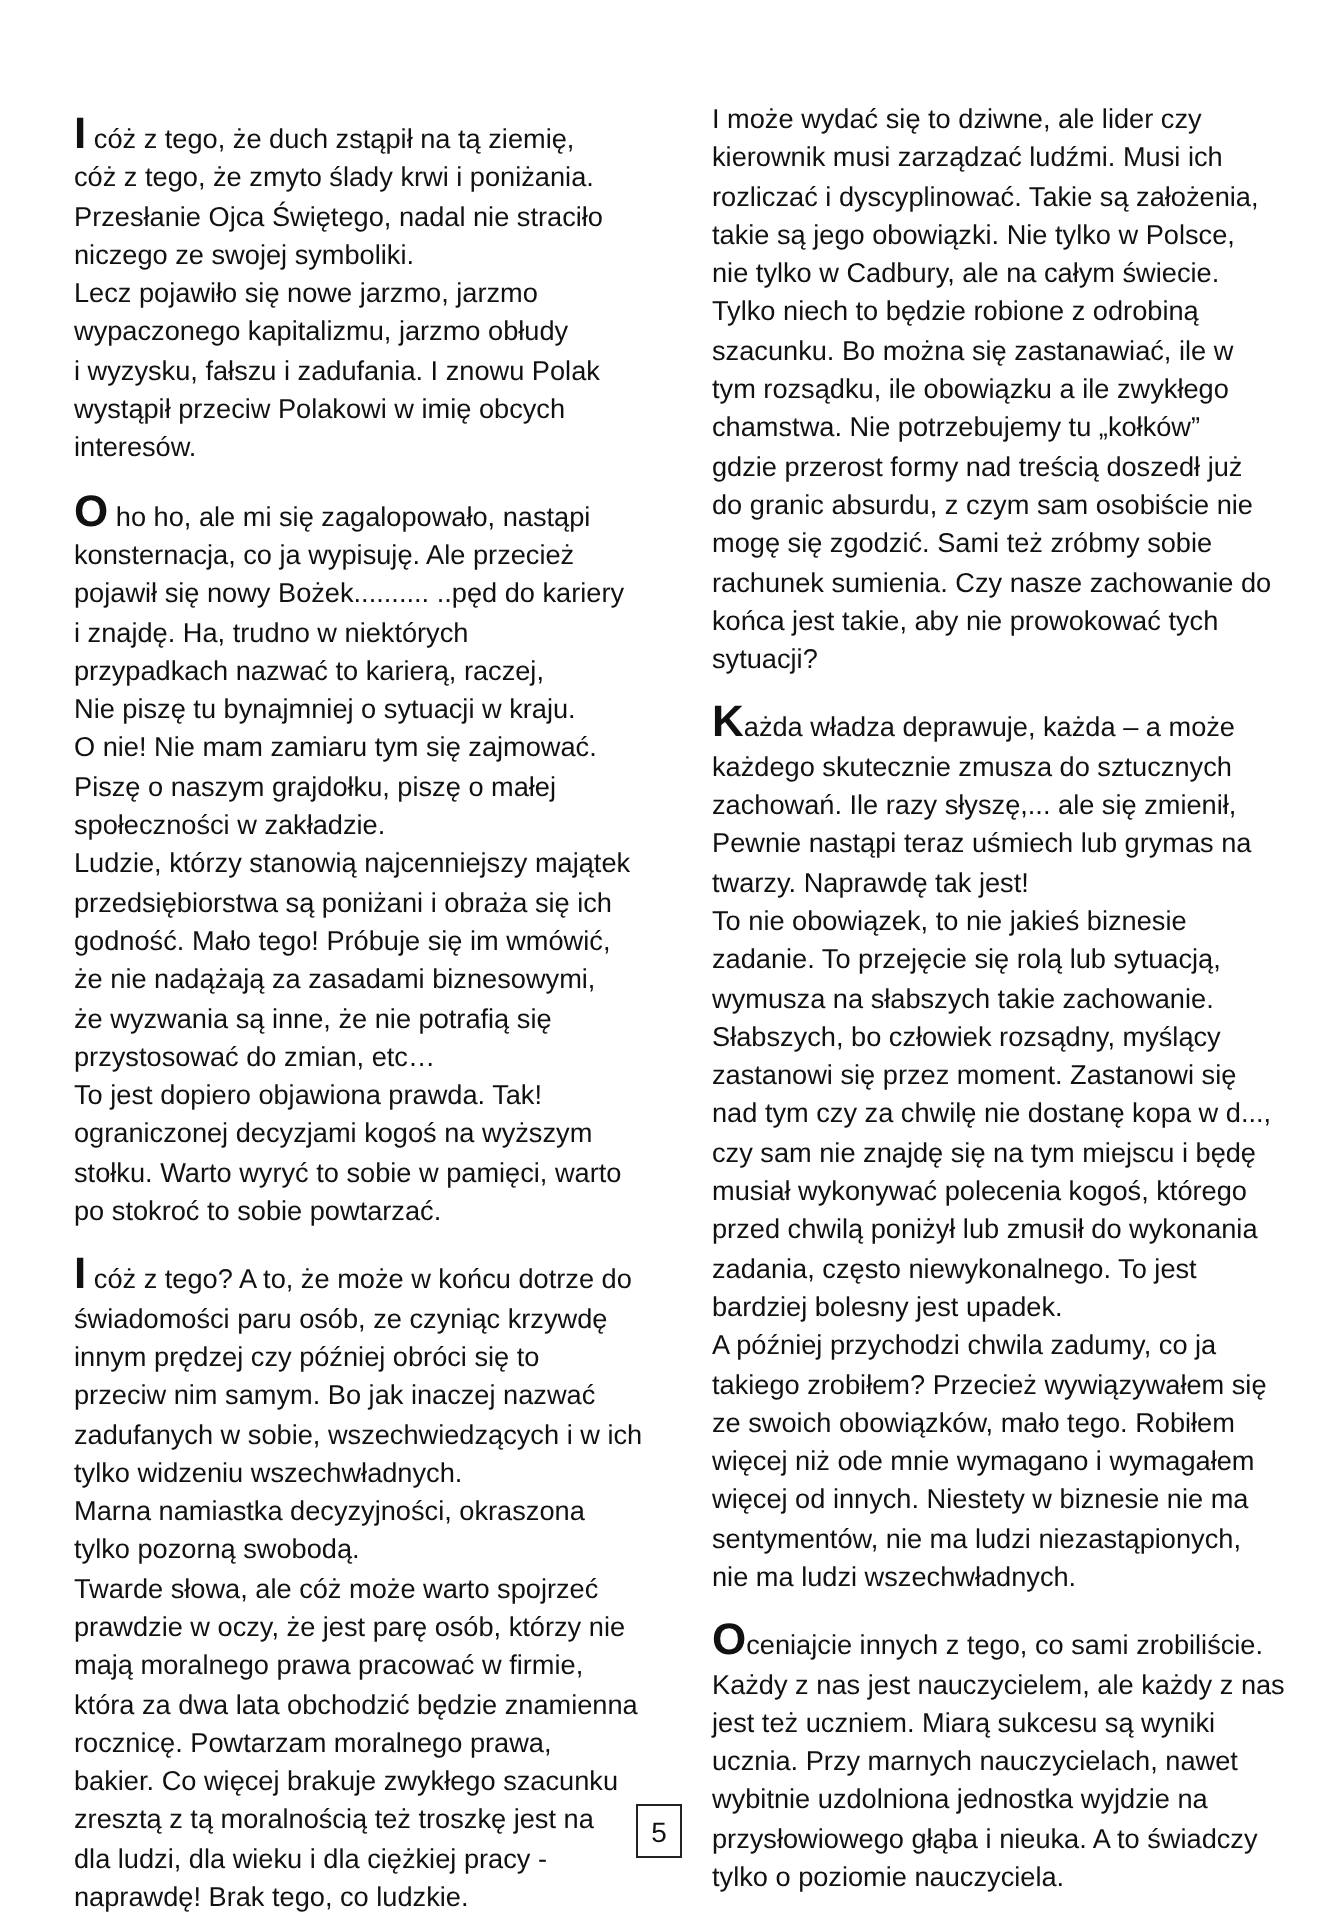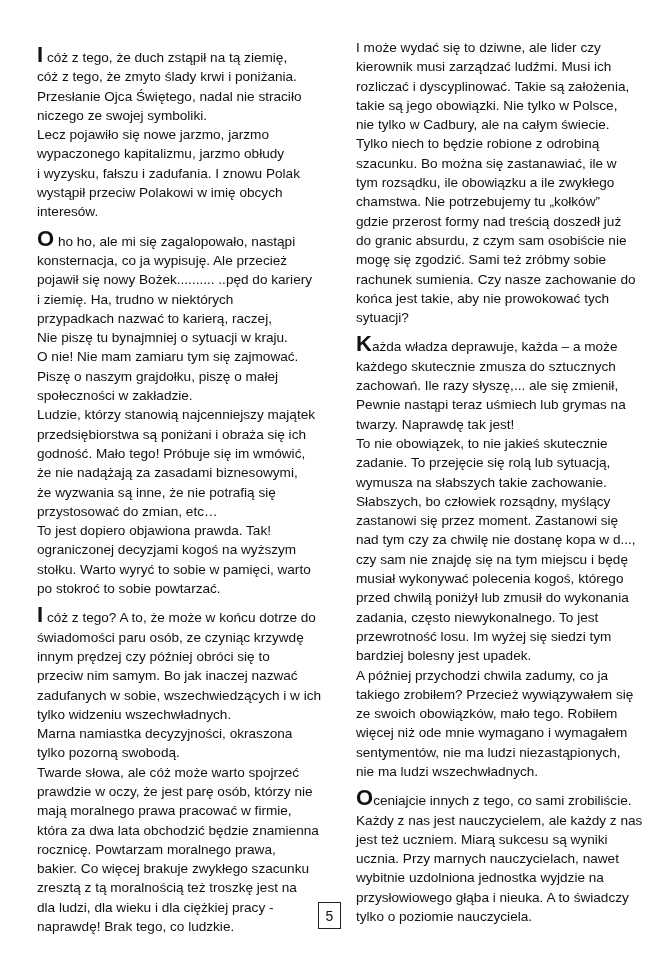--- a/index.html
+++ b/index.html
@@ -1,21 +1,21 @@
 <!DOCTYPE html>
 <html><head>
 <meta charset="utf-8">
 <style>
   html, body { margin: 0; padding: 0; background: #ffffff; }
   body { width: 670px; height: 956px; position: relative; overflow: hidden;
          font-family: "Liberation Sans", "DejaVu Sans", sans-serif; color: #111; }
   .col { position: absolute; top: 0; width: 310px; font-size: 13.6px; line-height: 19.3px; }
   .col-left { left: 37px; top: 45px; }
   .col-right { left: 356px; top: 38px; }
-  .para { margin: 0 0 7px 0; }
+  .para { margin: 12px 0 7px 0; }
   .line { display: block; white-space: nowrap; }
   .drop { font-weight: bold; font-size: 22px; line-height: 19px; }
   .page-number { position: absolute; left: 318px; top: 902px; width: 23px; height: 27px;
                  border: 1px solid #222; box-sizing: border-box; text-align: center;
                  font-size: 14px; line-height: 27px; }
 </style>
 </head>
 <body>
 
 <div class="col col-left" id="left-col">
@@ -27,21 +27,21 @@
       <span class="line">Lecz pojawiło się nowe jarzmo, jarzmo</span>
       <span class="line">wypaczonego kapitalizmu, jarzmo obłudy</span>
       <span class="line">i wyzysku, fałszu i zadufania. I znowu Polak</span>
       <span class="line">wystąpił przeciw Polakowi w imię obcych</span>
       <span class="line">interesów.</span>
     </div>
     <div class="para">
       <span class="line"><span class="drop">O</span><span> ho ho, ale mi się zagalopowało, nastąpi</span></span>
       <span class="line">konsternacja, co ja wypisuję. Ale przecież</span>
       <span class="line">pojawił się nowy Bożek.......... ..pęd do kariery</span>
-      <span class="line">i ziemię.  Ha, trudno w niektórych</span>
+      <span class="line">i znajdę.  Ha, trudno w niektórych</span>
       <span class="line">przypadkach nazwać to karierą, raczej,</span>
       <span class="line">Nie piszę tu bynajmniej o sytuacji w kraju.</span>
       <span class="line">O nie! Nie mam zamiaru tym się zajmować.</span>
       <span class="line">Piszę o naszym grajdołku, piszę o małej</span>
       <span class="line">społeczności w zakładzie.</span>
       <span class="line">Ludzie, którzy stanowią najcenniejszy majątek</span>
       <span class="line">przedsiębiorstwa są poniżani i obraża się ich</span>
       <span class="line">godność. Mało tego! Próbuje się im wmówić,</span>
       <span class="line">że nie nadążają za zasadami biznesowymi,</span>
       <span class="line">że wyzwania są inne, że nie potrafią się</span>
@@ -88,36 +88,36 @@
       <span class="line">rachunek sumienia. Czy nasze zachowanie do</span>
       <span class="line">końca jest takie, aby nie prowokować tych</span>
       <span class="line">sytuacji?</span>
     </div>
     <div class="para">
       <span class="line"><span class="drop">K</span><span>ażda władza deprawuje, każda – a może</span></span>
       <span class="line">każdego skutecznie zmusza do sztucznych</span>
       <span class="line">zachowań. Ile razy słyszę,... ale się zmienił,</span>
       <span class="line">Pewnie nastąpi teraz uśmiech lub grymas na</span>
       <span class="line">twarzy. Naprawdę tak jest!</span>
-      <span class="line">To nie obowiązek, to nie jakieś skutecznie</span>
+      <span class="line">To nie obowiązek, to nie jakieś biznesie</span>
       <span class="line">zadanie. To przejęcie się rolą lub sytuacją,</span>
       <span class="line">wymusza na słabszych takie zachowanie.</span>
       <span class="line">Słabszych, bo człowiek rozsądny, myślący</span>
       <span class="line">zastanowi się przez moment. Zastanowi się</span>
       <span class="line">nad tym czy za chwilę nie dostanę kopa w d...,</span>
       <span class="line">czy sam nie znajdę się na tym miejscu i będę</span>
       <span class="line">musiał wykonywać polecenia kogoś, którego</span>
       <span class="line">przed chwilą poniżył lub zmusił do wykonania</span>
       <span class="line">zadania, często niewykonalnego.  To jest</span>
-      <span class="line">przewrotność losu. Im wyżej się siedzi tym</span>
       <span class="line">bardziej bolesny jest upadek.</span>
       <span class="line">A później przychodzi chwila zadumy, co ja</span>
       <span class="line">takiego zrobiłem? Przecież wywiązywałem się</span>
       <span class="line">ze swoich obowiązków, mało tego. Robiłem</span>
       <span class="line">więcej niż ode mnie wymagano i wymagałem</span>
+      <span class="line">więcej od innych. Niestety w biznesie nie ma</span>
       <span class="line">sentymentów, nie ma ludzi niezastąpionych,</span>
       <span class="line">nie ma ludzi wszechwładnych.</span>
     </div>
     <div class="para">
       <span class="line"><span class="drop">O</span><span>ceniajcie innych z tego, co sami zrobiliście.</span></span>
       <span class="line">Każdy z nas jest nauczycielem, ale każdy z nas</span>
       <span class="line">jest też uczniem. Miarą sukcesu są wyniki</span>
       <span class="line">ucznia. Przy marnych nauczycielach, nawet</span>
       <span class="line">wybitnie uzdolniona jednostka wyjdzie na</span>
       <span class="line">przysłowiowego głąba i nieuka. A to świadczy</span>

